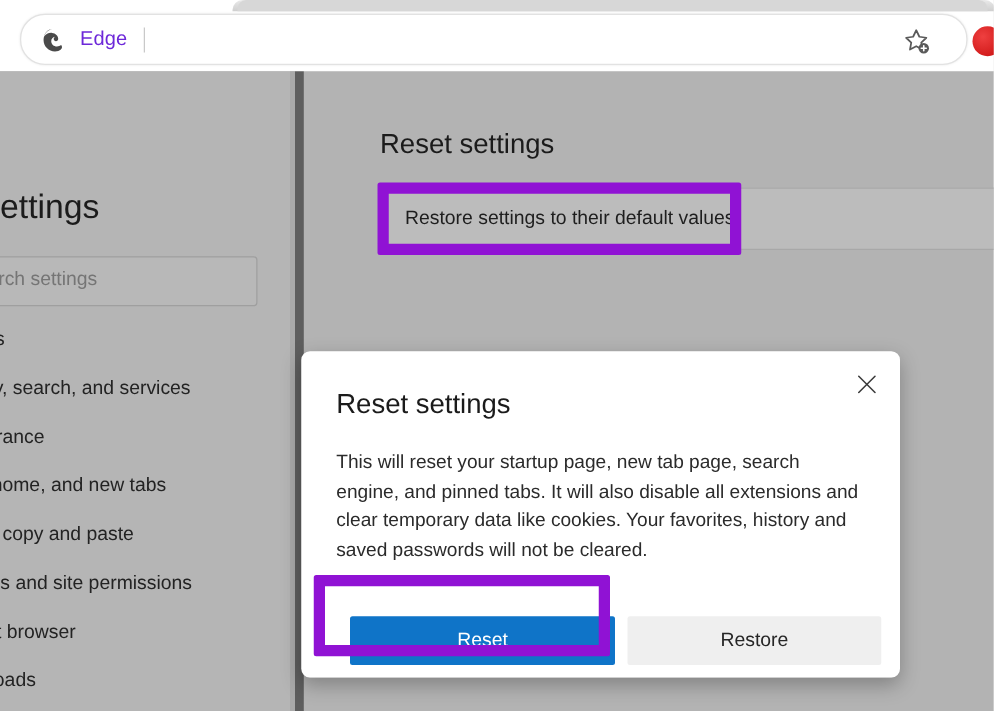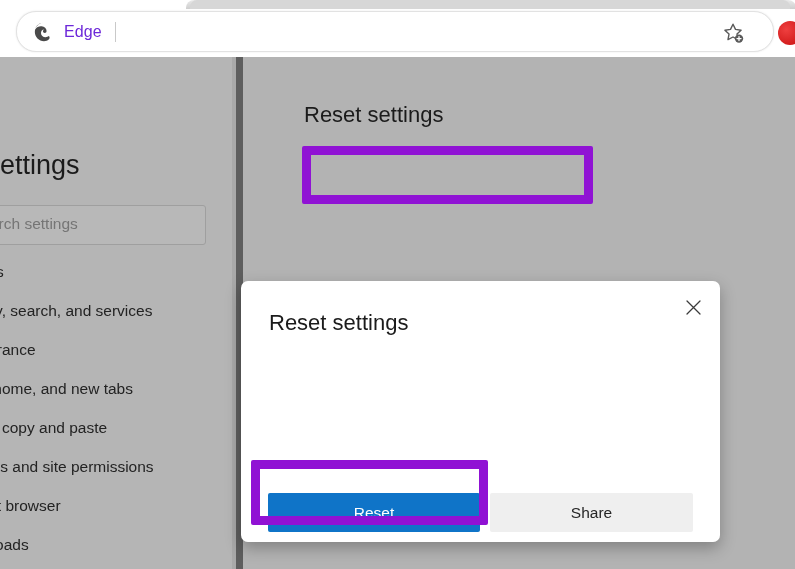--- a/index.html
+++ b/index.html
@@ -77,21 +77,21 @@
   }
   #dialog-close{
     position:absolute;right:12px;top:11px;width:30px;height:30px;
     display:flex;align-items:center;justify-content:center;cursor:pointer;
   }
   #dialog-title{position:absolute;left:28px;top:29px;font-size:22px;color:#1b1b1b;}
   #dialog-body{
     position:absolute;left:28px;top:77px;width:425px;
     font-size:15.3px;line-height:23.5px;color:#2b2b2b;
   }
-  #dialog-buttons{position:absolute;left:0;top:193px;width:479px;height:68px;}
+  #dialog-buttons{position:absolute;left:12px;top:193px;width:479px;height:68px;}
   #reset-button{
     position:absolute;left:27px;top:19px;width:212px;height:39px;
     background:#0f74c8;color:#ffffff;font-size:15.5px;border:0;border-radius:2px;cursor:pointer;
     font-family:"Liberation Sans","DejaVu Sans",sans-serif;
   }
   #cancel-button{
     position:absolute;left:249px;top:19px;width:203px;height:39px;
     background:#efefef;color:#262626;font-size:15.5px;border:0;border-radius:2px;cursor:pointer;
     font-family:"Liberation Sans","DejaVu Sans",sans-serif;
   }
@@ -147,35 +147,39 @@
     <div class="nav-item" style="left:-48px;top:478px;">Downloads</div>
 
   </div>
 
   <div id="scrollbar-track"></div>
   <div id="sidebar-scrollbar"></div>
 
   <div id="content">
     <div id="reset-settings-title">Reset settings</div>
 
+    <div id="restore-row-card">
+      <div id="restore-row-label">Restore settings to their default values</div>
+    </div>
 
     <div id="restore-highlight"></div>
   </div>
 </div>
 
 <div id="dialog-shadow"></div>
 <div id="dialog">
 
   <div id="dialog-close">
     <svg width="15" height="15" viewBox="0 0 15 15">
       <path d="M1 1L14 14M14 1L1 14" stroke="#3b3b3b" stroke-width="1.25" stroke-linecap="round"></path>
     </svg>
   </div>
 
   <div id="dialog-title">Reset settings</div>
+  <div id="dialog-body">This will reset your startup page, new tab page, search engine, and pinned tabs. It will also disable all extensions and clear temporary data like cookies. Your favorites, history and saved passwords will not be cleared.</div>
 
   <div id="dialog-buttons">
     <button id="reset-button">Reset</button>
-    <button id="cancel-button">Share</button>
+    <button id="cancel-button">Restore</button>
   </div>
 </div>
 
 <div id="reset-highlight"></div>
 
 </body></html>

